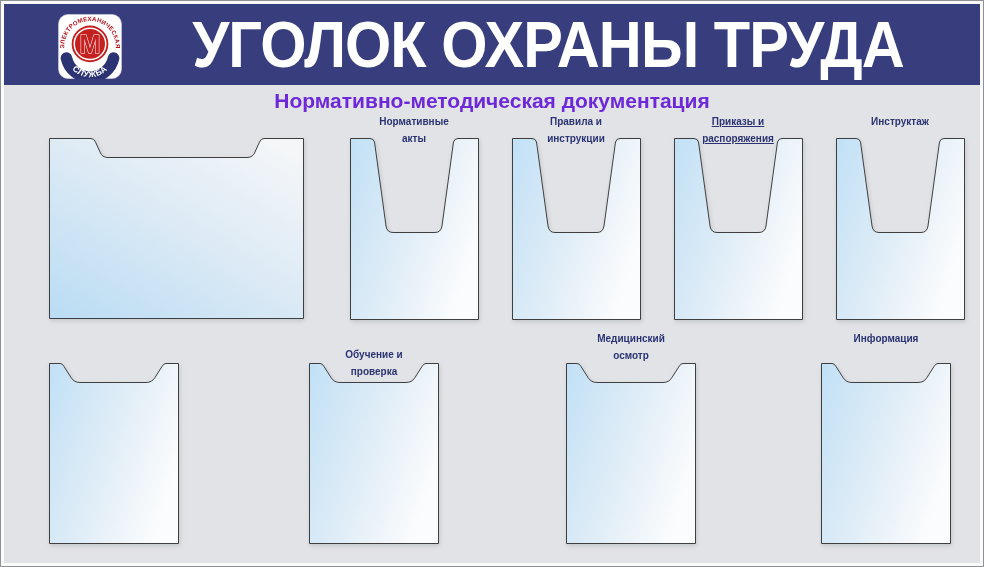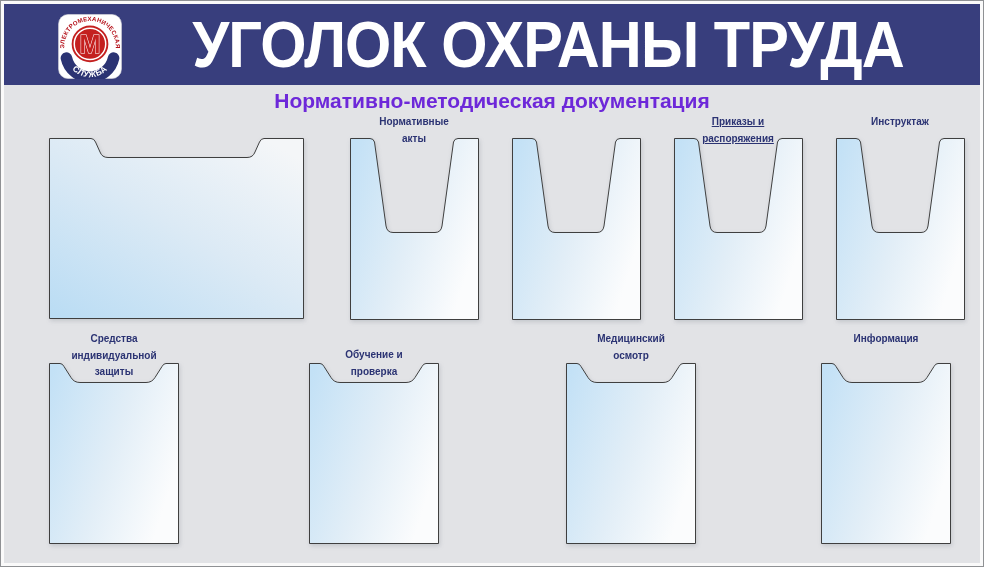--- a/index.html
+++ b/index.html
@@ -76,40 +76,39 @@
   </div>
 
   <div class="subtitle">Нормативно-методическая документация</div>
 
   <svg class="pocket" style="left:48px; top:137px;" width="255" height="181" viewBox="0 0 255 181">
     <path d="M0.5,0.5 L42,0.5 Q45,0.5 46.5,4 L51,14 Q53,19.5 59,19.5 L198,19.5 Q204,19.5 206,14 L210.5,4 Q212,0.5 215,0.5 L254.5,0.5 L254.5,180.5 L0.5,180.5 Z" fill="url(#gradBig)"></path>
   </svg>
 
   <div class="plabel" style="left:323px; top:113px; width:180px;">Нормативные
 акты</div>
+  <div class="plabel" style="left:485px; top:113px; width:180px;">Правила и
+инструкции</div>
   <div class="plabel" style="left:647px; top:113px; width:180px;text-decoration:underline;">Приказы и
 распоряжения</div>
   <div class="plabel" style="left:809px; top:113px; width:180px;">Инструктаж</div>
 
   <svg class="pocket" style="left:349px; top:137px;" width="129" height="182" viewBox="0 0 129 182">
     <path d="M0.5,0.5 L20,0.5 Q23.5,0.5 24.5,4 L36,88 Q37,94.5 43,94.5 L85,94.5 Q91,94.5 92,88 L103.5,4 Q104.5,0.5 108,0.5 L128.5,0.5 L128.5,181.5 L0.5,181.5 Z" fill="url(#gradSide)"></path>
   </svg>
   <svg class="pocket" style="left:511px; top:137px;" width="129" height="182" viewBox="0 0 129 182">
     <path d="M0.5,0.5 L20,0.5 Q23.5,0.5 24.5,4 L36,88 Q37,94.5 43,94.5 L85,94.5 Q91,94.5 92,88 L103.5,4 Q104.5,0.5 108,0.5 L128.5,0.5 L128.5,181.5 L0.5,181.5 Z" fill="url(#gradSide)"></path>
   </svg>
   <svg class="pocket" style="left:673px; top:137px;" width="129" height="182" viewBox="0 0 129 182">
     <path d="M0.5,0.5 L20,0.5 Q23.5,0.5 24.5,4 L36,88 Q37,94.5 43,94.5 L85,94.5 Q91,94.5 92,88 L103.5,4 Q104.5,0.5 108,0.5 L128.5,0.5 L128.5,181.5 L0.5,181.5 Z" fill="url(#gradSide)"></path>
   </svg>
   <svg class="pocket" style="left:835px; top:137px;" width="129" height="182" viewBox="0 0 129 182">
     <path d="M0.5,0.5 L20,0.5 Q23.5,0.5 24.5,4 L36,88 Q37,94.5 43,94.5 L85,94.5 Q91,94.5 92,88 L103.5,4 Q104.5,0.5 108,0.5 L128.5,0.5 L128.5,181.5 L0.5,181.5 Z" fill="url(#gradSide)"></path>
   </svg>
 
-  <div class="plabel" style="left:28px; top:330px; width:170px;">Средства
-индивидуальной
-защиты</div>
   <div class="plabel" style="left:288px; top:346px; width:170px;">Обучение и
 проверка
 знаний</div>
   <div class="plabel" style="left:800px; top:330px; width:170px;">Информация</div>
   <div class="plabel" style="left:545px; top:330px; width:170px;">Медицинский
 осмотр</div>
 
   <svg class="pocket" style="left:48px; top:362px;" width="130" height="181" viewBox="0 0 130 181">
     <path d="M0.5,0.5 L11,0.5 Q13.5,0.5 15,3.5 L22,14.5 Q25,19.5 31,19.5 L97,19.5 Q103,19.5 106,14.5 L113,3.5 Q114.5,0.5 117,0.5 L129.5,0.5 L129.5,180.5 L0.5,180.5 Z" fill="url(#gradSide)"></path>
   </svg>

